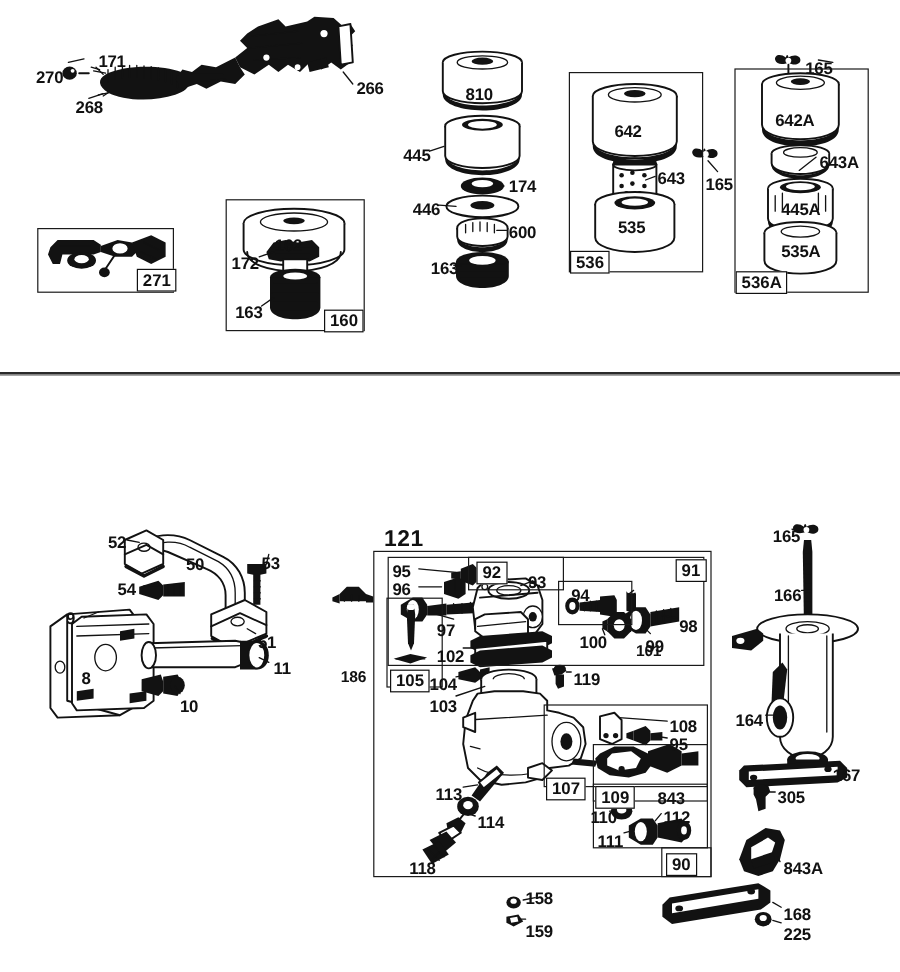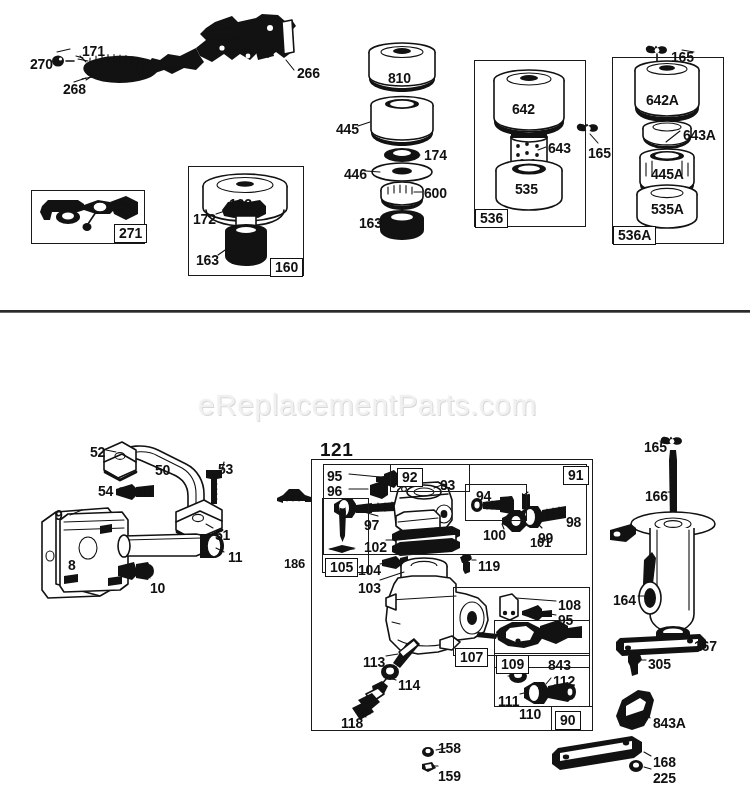--- a/index.html
+++ b/index.html
@@ -585,21 +585,20 @@
       <path d="M650 718 L648 714"></path>
       <path d="M651 756 L644 752"></path>
       <path d="M651 769 L644 767"></path>
       <path d="M646 660 L642 660"></path>
     </g>
   </svg>
   </div>
 
   <div class="divider" style="top:310px;"></div>
 
-  <div class="watermark" style="left:198px; top:388px;">eReplacementParts.com</div>
 
   <div id="group-boxes">
       <div class="grpbox" style="left: 31px; top: 190px; width: 112px; height: 52px;"></div>
       <div class="grpbox" style="left: 188px; top: 166px; width: 114px; height: 108px;"></div>
       <div class="grpbox" style="left: 474px; top: 60px; width: 110px; height: 165px;"></div>
       <div class="grpbox" style="left: 612px; top: 57px; width: 110px; height: 185px;"></div>
       <div class="grpbox" style="left: 311px; top: 459px; width: 280px; height: 270px;"></div>
       <div class="grpbox" style="left: 323px; top: 464px; width: 262px; height: 89px;"></div>
       <div class="grpbox" style="left: 390px; top: 464px; width: 78px; height: 26px;"></div>
       <div class="grpbox" style="left: 465px; top: 484px; width: 60px; height: 35px;"></div>
@@ -656,21 +655,21 @@
       <div class="lbl s14" style="left: 566px; top: 515px;">98</div>
       <div class="lbl s14" style="left: 538px; top: 531px;">99</div>
       <div class="lbl s14" style="left: 483px; top: 528px;">100</div>
       <div class="lbl s14" style="left: 364px; top: 540px;">102</div>
       <div class="lbl s14" style="left: 358px; top: 563px;">104</div>
       <div class="lbl s14" style="left: 358px; top: 581px;">103</div>
       <div class="lbl s14" style="left: 478px; top: 559px;">119</div>
       <div class="lbl s14" style="left: 558px; top: 598px;">108</div>
       <div class="lbl s14" style="left: 558px; top: 613px;">95</div>
       <div class="lbl s14" style="left: 548px; top: 658px;">843</div>
-      <div class="lbl s14" style="left: 519px; top: 674px; margin-top: 33px;">110</div>
+      <div class="lbl s14" style="left: 492px; top: 674px;">110</div>
       <div class="lbl s14" style="left: 553px; top: 674px;">112</div>
       <div class="lbl s14" style="left: 498px; top: 694px;">111</div>
       <div class="lbl s14" style="left: 363px; top: 655px;">113</div>
       <div class="lbl s14" style="left: 398px; top: 678px;">114</div>
       <div class="lbl s14" style="left: 341px; top: 716px;">118</div>
       <div class="lbl s14" style="left: 438px; top: 741px;">158</div>
       <div class="lbl s14" style="left: 438px; top: 769px;">159</div>
       <div class="lbl s14" style="left: 644px; top: 440px;">165</div>
       <div class="lbl s14" style="left: 645px; top: 489px;">166</div>
       <div class="lbl s14" style="left: 613px; top: 593px;">164</div>

